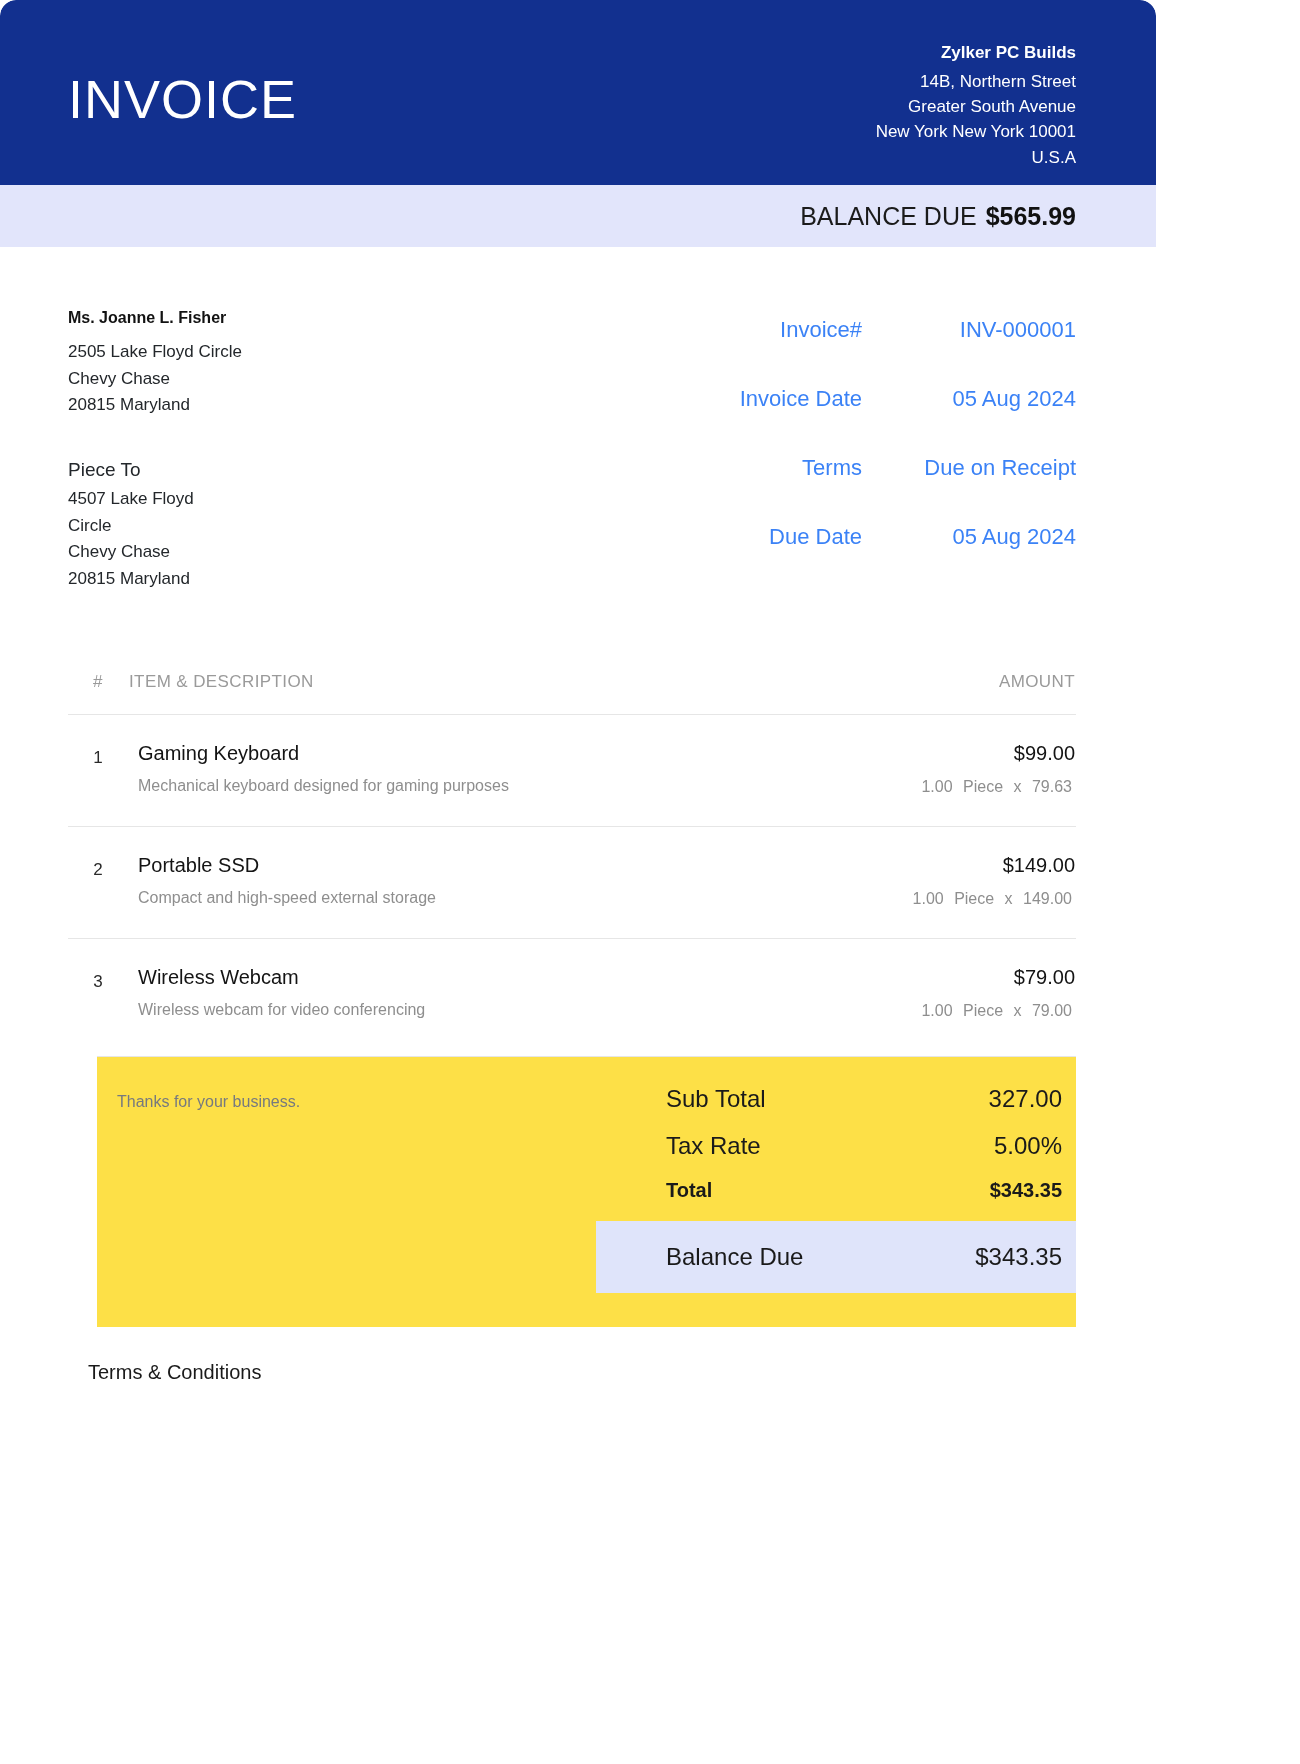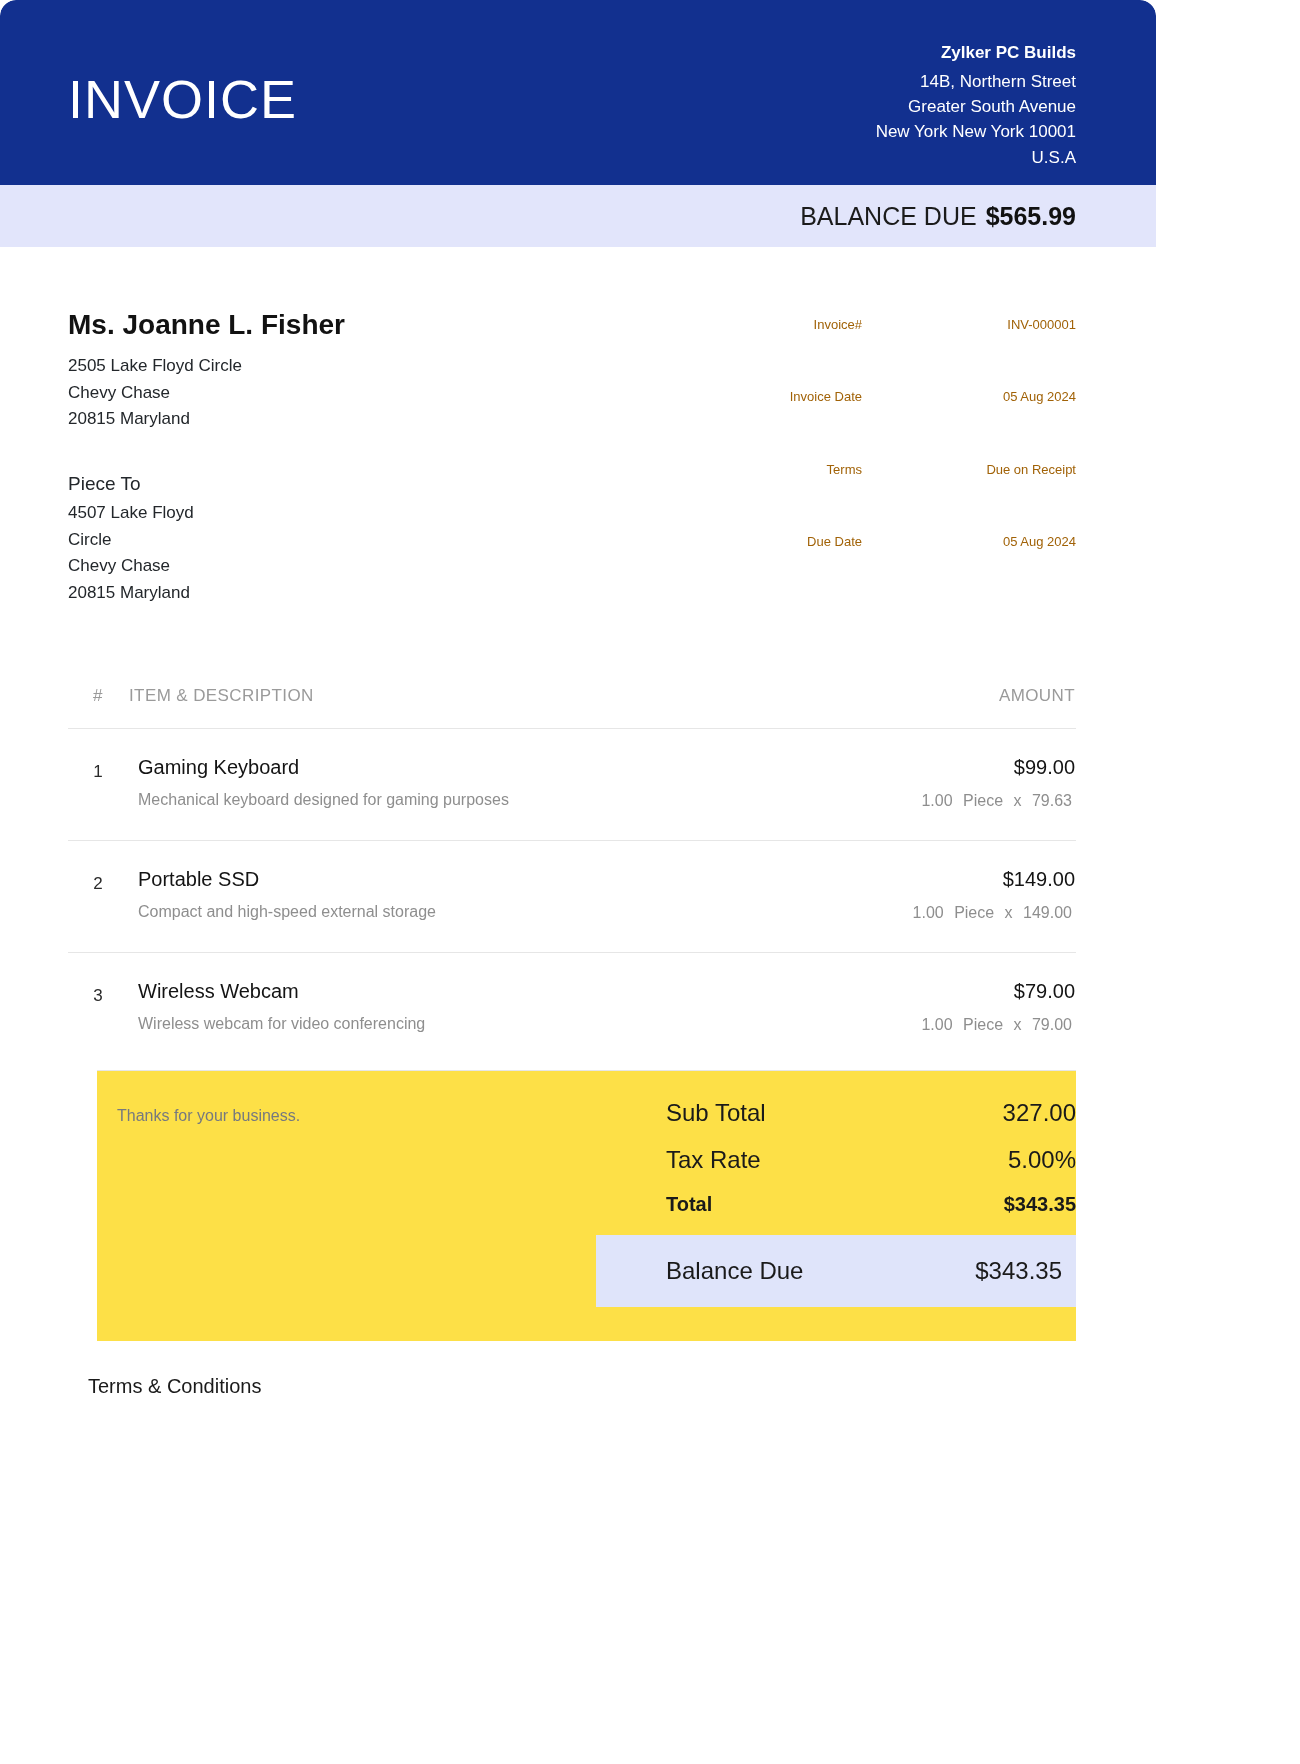--- a/index.html
+++ b/index.html
@@ -98,21 +98,21 @@
 
   .bill-meta-row {
     display: flex;
     justify-content: space-between;
     padding-top: 62px;
   }
   .bill-to {
     max-width: 430px;
   }
   .bill-name {
-    font-size: 28px;
+    font-size: 16px;
     font-weight: bold;
     color: #121212;
     margin-bottom: 12px;
   }
   .addr-line {
     font-size: 17px;
     color: #23272b;
     line-height: 1.57;
   }
   .ship-to-block {
@@ -123,22 +123,22 @@
     color: #23272b;
     margin-bottom: 5px;
   }
 
   .meta-table {
     width: 400px;
     border-collapse: collapse;
     margin-top: 8px;
   }
   .meta-table td {
-    font-size: 13px;
-    color: #a16207;
+    font-size: 22px;
+    color: #3b82f6;
     padding: 0 0 17px 0;
     vertical-align: top;
     white-space: nowrap;
   }
   .meta-label {
     text-align: right;
     padding-right: 14px !important;
     width: 50%;
   }
   .meta-value {
@@ -220,21 +220,21 @@
     width: 480px;
     margin-right: 0;
   }
   .totals table { width: 100%; border-collapse: collapse; }
   .totals td {
     font-size: 24px;
     color: #1a1a1a;
     padding: 0 0 19px 0;
   }
   .totals td.t-label { text-align: left; padding-left: 70px; }
-  .totals td.t-value { text-align: right; }
+  .totals td.t-value { text-align: right; padding-right: 14px; }
   .totals tr.total-row td { font-weight: bold; font-size: 20px; }
   .totals tr.balance-row td {
     background: #dfe4fa;
     font-size: 24px;
     padding-top: 22px;
     padding-bottom: 22px;
   }
   .totals tr.balance-row td.t-label { padding-left: 70px; }
   .totals tr.balance-row td.t-value { padding-right: 14px; }
 

